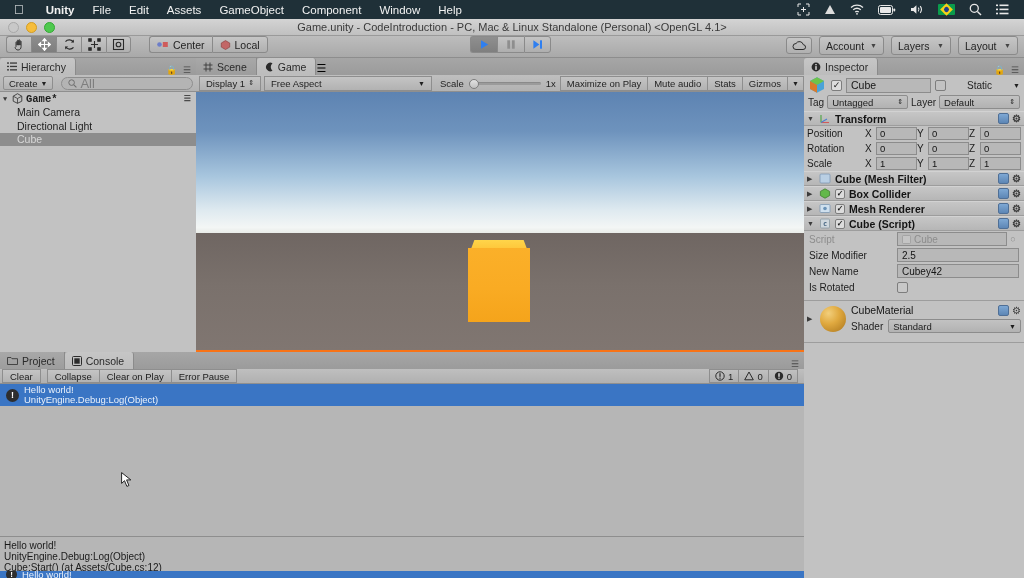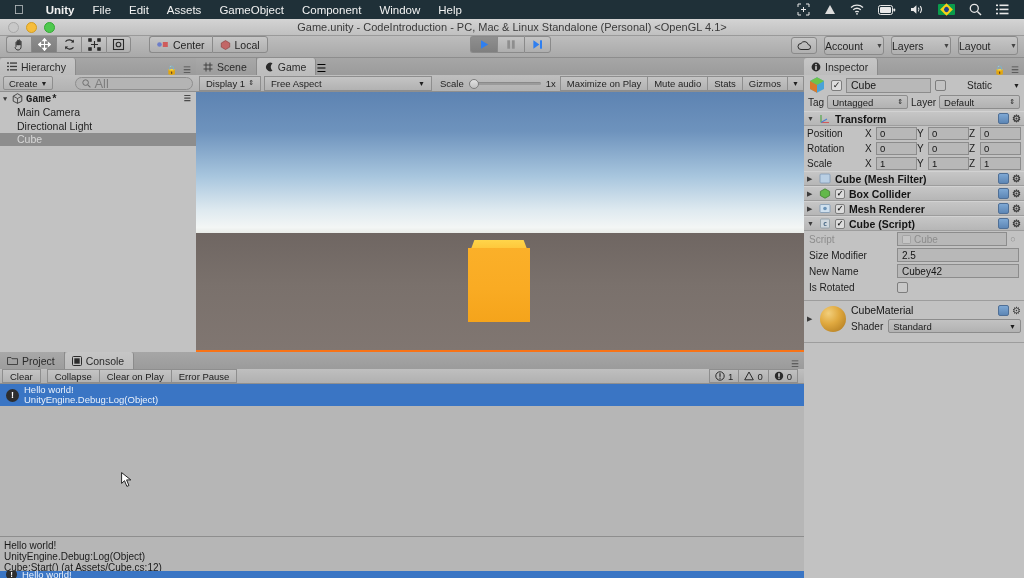--- a/index.html
+++ b/index.html
@@ -89,21 +89,21 @@
     background: linear-gradient(#c4c4c4, #aeaeae);
     border: 1px solid #8a8a8a; border-right: none;
     display: flex; align-items: center; justify-content: center;
   }
   .pbtn:first-child { border-radius: 3px 0 0 3px; }
   .pbtn:last-child { border-radius: 0 3px 3px 0; border-right: 1px solid #8a8a8a; }
   .pbtn.active { background: linear-gradient(#8f8f8f, #7f7f7f); }
 
   .toolbar .right { margin-left: auto; display: flex; align-items: center; padding-right: 6px; gap: 7px; }
   .dropbtn {
-    height: 19px; padding: 0 0; min-width: 60px;
+    height: 19px; padding: 0 6px; min-width: 60px;
     background: linear-gradient(#c6c6c6, #b0b0b0);
     border: 1px solid #8a8a8a; border-radius: 3px;
     display: flex; align-items: center; font-size: 10.5px; color: #242424;
   }
   .dropbtn .lbl { flex: 1; }
   .dropbtn .car { font-size: 7px; color: #444; margin-left: 6px; }
   .cloudbtn {
     width: 26px; height: 17px;
     background: linear-gradient(#c6c6c6, #b0b0b0);
     border: 1px solid #8a8a8a; border-radius: 3px;
@@ -128,21 +128,21 @@
     border-top-left-radius: 3px; border-top-right-radius: 3px;
   }
   .tabrow .lockicons {
     margin-left: auto; display: flex; align-items: center; gap: 5px; padding-right: 5px;
     font-size: 9px; color: #4a4a4a;
   }
 
   .subbar {
     height: 17px; background: linear-gradient(#bfbfbf, #b2b2b2);
     border-bottom: 1px solid #8f8f8f;
-    display: flex; align-items: center; padding: 0 3px; gap: 22px;
+    display: flex; align-items: center; padding: 0 3px; gap: 8px;
   }
   .minibtn {
     height: 14px; padding: 0 5px;
     background: linear-gradient(#c6c6c6, #b2b2b2);
     border: 1px solid #8e8e8e; border-radius: 2px;
     display: flex; align-items: center; gap: 3px;
     font-size: 9.5px; color: #222;
   }
   .searchbox {
     flex: 1; height: 13px; border-radius: 7px;

